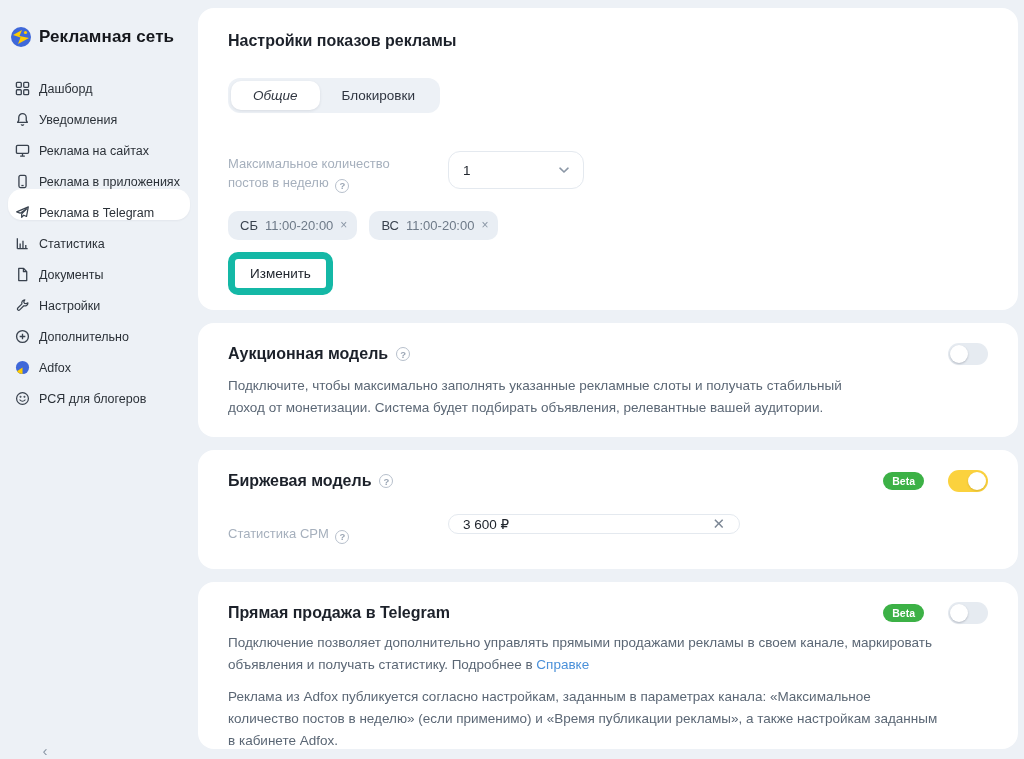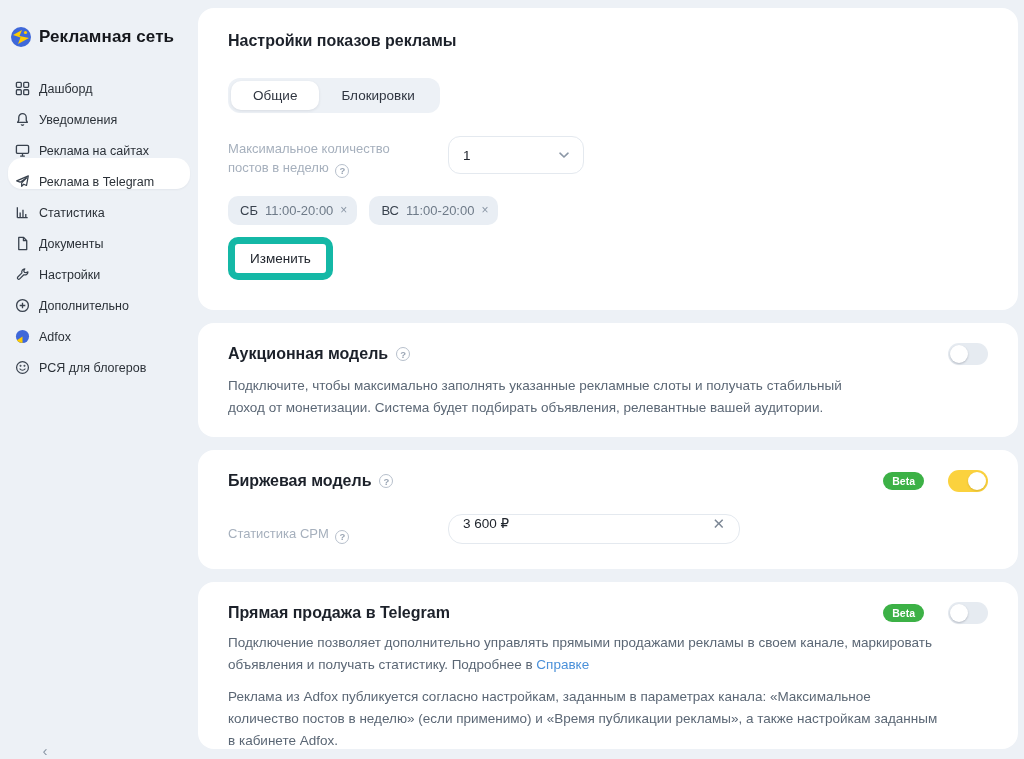--- a/index.html
+++ b/index.html
@@ -31,23 +31,23 @@
   .title-row { display:flex; align-items:center; gap:8px; }
   .title-right { margin-left:auto; display:flex; align-items:center; gap:24px; }
   .qicon {
     width:14px; height:14px; border:1.2px solid #b7c0cc; border-radius:50%;
     color:#9aa5b4; font-size:9.5px; font-weight:700; display:inline-flex;
     align-items:center; justify-content:center; flex:0 0 auto;
   }
   
   .tabs { display:inline-flex; background:#edf1f6; border-radius:12px; padding:3px; margin-top:28px; }
   .tab { padding:7px 22px; font-size:13.5px; color:#2f3540; border-radius:10px; cursor:pointer; white-space:nowrap; }
-  .tab.active { background:#fff; box-shadow:0 1px 3px rgba(30,40,60,.10); }
-  
-  .form { margin-top:23px; }
+  .tab.active { background:#fff; box-shadow:0 1px 3px rgba(30,40,60,.10);font-style:italic; }
+  
+  .form { margin-top:38px; }
   .frow { display:flex; margin-bottom:18px; }
   .flabel { width:220px; flex:0 0 auto; font-size:13px; line-height:19px; color:#a6b0bd; padding-top:3px; }
   .flabel .qicon { vertical-align:-2px; margin-left:3px; }
   .fcontrol { flex:1; }
   .select {
     width:136px; height:38px; border:1px solid #e4e9ef; border-radius:12px; background:#fff;
     display:flex; align-items:center; padding:0 12px 0 14px; font-size:13.5px; color:#21262e; cursor:pointer;
   }
   .select .chev { margin-left:auto; }
   .chips { display:flex; gap:12px; flex-wrap:wrap; }
@@ -72,22 +72,22 @@
   .toggle.on .thumb { left:auto; right:2px; box-shadow:0 1px 2px rgba(120,90,0,.25); }
   .badge {
     background:#3cb146; color:#fff; font-size:10.5px; font-weight:700;
     border-radius:10px; padding:4px 9px; line-height:1;
   }
   
   .para { font-size:13.5px; line-height:22px; color:#5b6775; margin-top:10px; }
   .para a { color:#4a90d9; text-decoration:none; cursor:pointer; }
   .cpm-row { margin-top:22px; }
   .input {
-    width:292px; height:30px; border:1px solid #e4e9ef; border-radius:14px; background:#fff;
-    display:flex; padding:0 14px; font-size:13.5px; color:#21262e;
+    width:292px; height:20px; border:1px solid #e4e9ef; border-radius:14px; background:#fff;
+    display:flex; align-items:center; padding:0 14px; font-size:13.5px; color:#21262e;
   }
   .input .clear { margin-left:auto; color:#7c8795; font-size:15px; cursor:pointer; }
   svg { display:block; }
 </style>
 </head>
 <body>
 
 <div class="sidebar">
   <div class="brand">
     <span class="brand-logo">
@@ -122,20 +122,29 @@
       <span>Уведомления</span>
     </div>
     <div class="nav-item">
       <span class="nicon">
         <svg width="15" height="15" viewBox="0 0 16 16" fill="none" stroke="#39424e" stroke-width="1.4">
           <rect x="1.5" y="2.5" width="13" height="8.5" rx="1.2"></rect>
             <path d="M5.5 14h5M8 11v3"></path>
         </svg>
       </span>
       <span>Реклама на сайтах</span>
+    </div>
+    <div class="nav-item">
+      <span class="nicon">
+        <svg width="15" height="15" viewBox="0 0 16 16" fill="none" stroke="#39424e" stroke-width="1.4">
+          <rect x="4.2" y="1.5" width="7.6" height="13" rx="1.6"></rect>
+            <path d="M6.8 12.3h2.4"></path>
+        </svg>
+      </span>
+      <span>Реклама в приложениях</span>
     </div>
     <div class="nav-item active">
       <span class="nicon">
         <svg width="15" height="15" viewBox="0 0 16 16" fill="none" stroke="#39424e" stroke-width="1.3" stroke-linejoin="round">
           <path d="M14.2 2 1.8 7.3l3.7 1.4 7-4.6-5.4 5.4v3.6l2.2-2.2 3 1.3z"></path>
         </svg>
       </span>
       <span>Реклама в Telegram</span>
     </div>
     <div class="nav-item">

